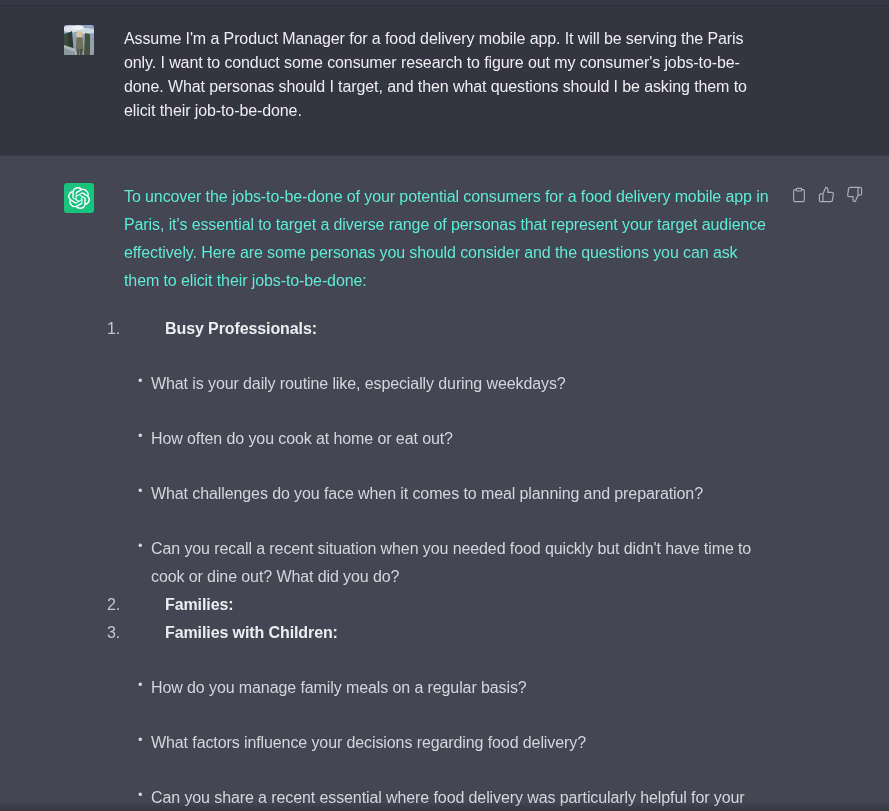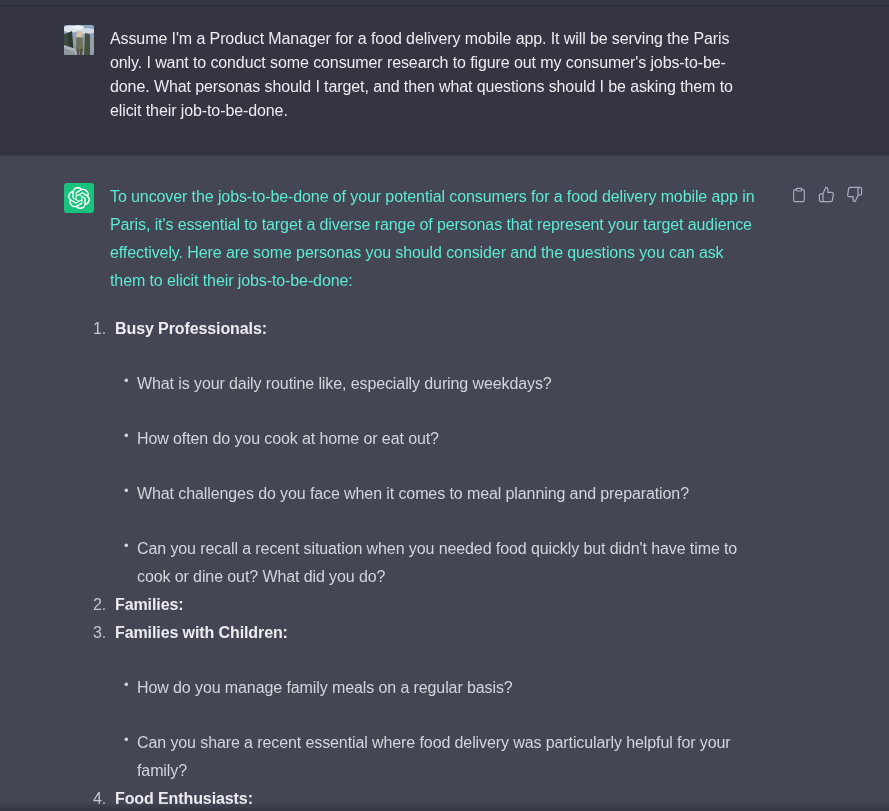--- a/index.html
+++ b/index.html
@@ -8,21 +8,21 @@
     font-family: "Liberation Sans", "DejaVu Sans", sans-serif;
     font-size: 16px;
     background: #343541;
     color: #ECECF1;
     letter-spacing: -0.1px;
   }
   .viewport { position: relative; width: 889px; height: 811px; overflow: hidden; }
 
   .top-strip { height: 5px; background: #363744; }
 
-  .msg-row { display: flex; gap: 16px; padding-left: 64px; padding-right: 28px; }
+  .msg-row { display: flex; gap: 30px; padding-left: 64px; padding-right: 28px; }
 
   .user-section {
     background: #343541;
     border-top: 1px solid #2c2d37;
     padding: 19px 0 32px 0;
   }
   .assistant-section {
     background: #444654;
     border-top: 1px solid #3a3b47;
     padding: 27px 0 10px 0;
@@ -53,21 +53,21 @@
     margin: 0 8px 20px 0;
     color: #5eead4;
   }
 
   ol.personas { list-style: none; padding-left: 5px; }
   .persona { position: relative; line-height: 28px; }
   .ol-num {
     position: absolute; left: -22px; top: 0;
     color: #C5C5D2; line-height: 28px;
   }
-  .persona-title { color: #ECECF1; font-weight: 700; }
+  .persona-title { color: #ECECF1; font-weight: 700; margin-left: 36px; }
 
   ul.questions { list-style: none; padding-left: 22px; }
   ul.questions li {
     position: relative;
     line-height: 28px;
     color: #D3D5DC;
     margin-top: 27px;
   }
   ul.questions li::before {
     content: "\2022";
@@ -136,20 +136,21 @@
         <ol class="personas">
             <li class="persona"><span class="ol-num">1.</span><strong class="persona-title">Busy Professionals:</strong><ul class="questions">
                 <li>What is your daily routine like, especially during weekdays?</li>
                 <li>How often do you cook at home or eat out?</li>
                 <li>What challenges do you face when it comes to meal planning and preparation?</li>
                 <li>Can you recall a recent situation when you needed food quickly but didn't have time to cook or dine out? What did you do?</li>
               </ul></li>
             <li class="persona"><span class="ol-num">2.</span><strong class="persona-title">Families:</strong></li>
             <li class="persona"><span class="ol-num">3.</span><strong class="persona-title">Families with Children:</strong><ul class="questions">
                 <li>How do you manage family meals on a regular basis?</li>
+                <li>What factors influence your decisions regarding food delivery?</li>
                 <li>Can you share a recent essential where food delivery was particularly helpful for your family?</li>
               </ul></li>
             <li class="persona"><span class="ol-num">4.</span><strong class="persona-title">Food Enthusiasts:</strong><ul class="questions">
                 <li>Are you passionate about trying different cuisines and dishes?</li>
               </ul></li>
           </ol>
       </div>
     </div>
 
     <div class="actions">

